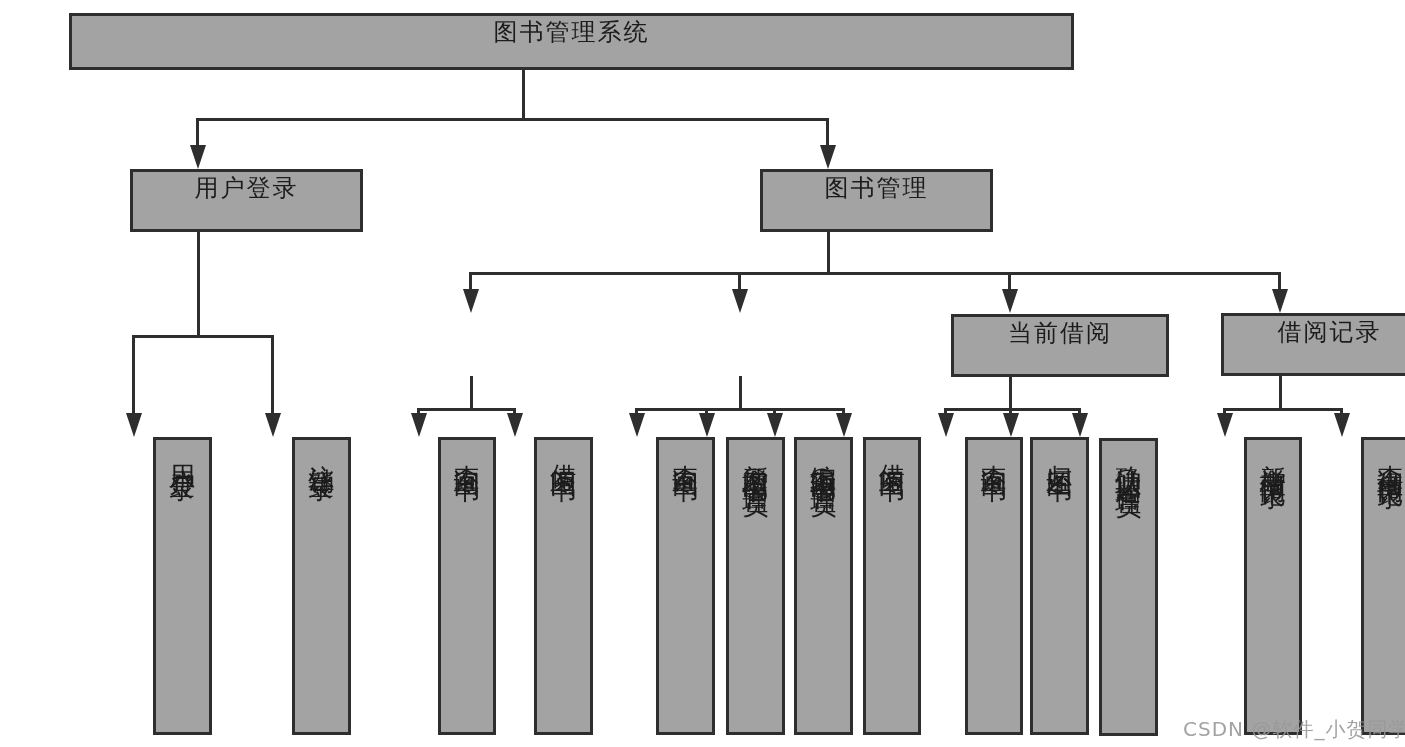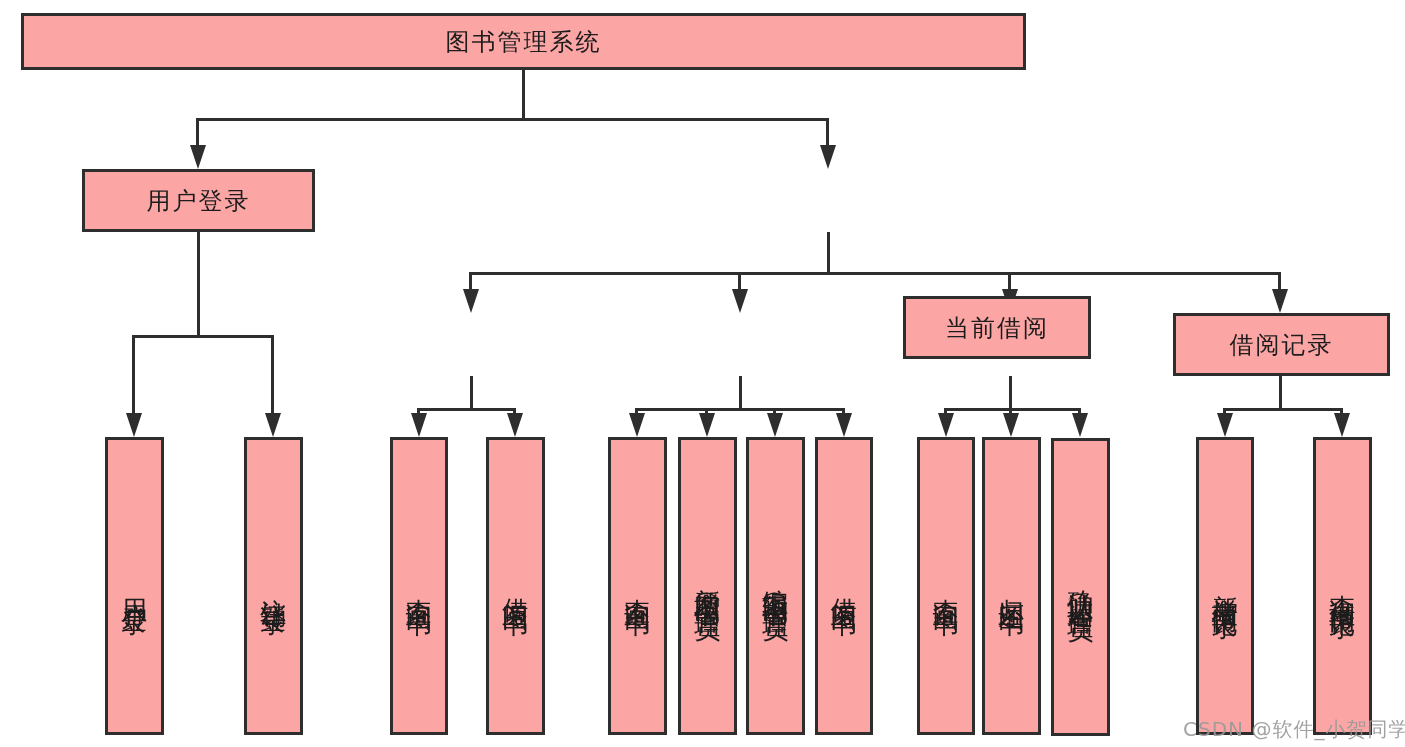--- a/index.html
+++ b/index.html
@@ -12,24 +12,25 @@
   html,body{background:var(--bg);}
   body{font-family:"DejaVu Sans","Liberation Sans",sans-serif;}
   .canvas{
     position:relative;
     width:1405px;height:747px;
     background:var(--bg);
     overflow:hidden;
   }
   .box{
     position:absolute;
-    background:#fca5a5;
+    background:#a3a3a3;
     border:3px solid var(--line);
-    display:flex;align-items:center;justify-content:center;
+    display:flex;justify-content:center;
     color:var(--text);
+    margin-left:48px;
   }
   .hbox span{
     font-size:24px;
     letter-spacing:2px;
     white-space:nowrap;
   }
   .vbox{padding:4px 0;}
   .vbox .vtext{
     writing-mode:vertical-rl;
     text-orientation:mixed;
@@ -68,40 +69,43 @@
   <div class="vline" style="left:522px;top:70px;height:48px"></div>
   <div class="hline" style="left:196px;top:118px;width:633px"></div>
   <div class="vline" style="left:196px;top:118px;height:29px"></div>
   <div class="vline" style="left:826px;top:118px;height:29px"></div>
   <div class="arrow" style="left:190px;top:145px"></div>
   <div class="arrow" style="left:820px;top:145px"></div>
 
   <div class="box hbox" style="left:82px;top:169px;width:233px;height:63px">
     <span>用户登录</span>
   </div>
+  <div class="box hbox" style="left:712px;top:169px;width:233px;height:63px">
+    <span>图书管理</span>
+  </div>
 
   <div class="vline" style="left:197px;top:232px;height:103px"></div>
   <div class="hline" style="left:132px;top:335px;width:142px"></div>
   <div class="vline" style="left:132px;top:335px;height:80px"></div>
   <div class="vline" style="left:271px;top:335px;height:80px"></div>
   <div class="arrow" style="left:126px;top:413px"></div>
   <div class="arrow" style="left:265px;top:413px"></div>
 
   <div class="vline" style="left:827px;top:232px;height:40px"></div>
   <div class="hline" style="left:469px;top:272px;width:812px"></div>
   <div class="vline" style="left:469px;top:272px;height:19px"></div>
   <div class="vline" style="left:738px;top:272px;height:19px"></div>
   <div class="vline" style="left:1008px;top:272px;height:19px"></div>
   <div class="vline" style="left:1278px;top:272px;height:19px"></div>
   <div class="arrow" style="left:463px;top:289px"></div>
   <div class="arrow" style="left:732px;top:289px"></div>
   <div class="arrow" style="left:1002px;top:289px"></div>
   <div class="arrow" style="left:1272px;top:289px"></div>
 
-  <div class="box hbox" style="left:903px;top:296px;width:188px;height:63px">
+  <div class="box hbox" style="left:903px;top:314px;width:218px;height:63px">
     <span>当前借阅</span>
   </div>
   <div class="box hbox" style="left:1173px;top:313px;width:217px;height:63px">
     <span>借阅记录</span>
   </div>
 
   <div class="vline" style="left:470px;top:376px;height:32px"></div>
   <div class="hline" style="left:417px;top:408px;width:99px"></div>
   <div class="vline" style="left:417px;top:408px;height:9px"></div>
   <div class="vline" style="left:513px;top:408px;height:9px"></div>

